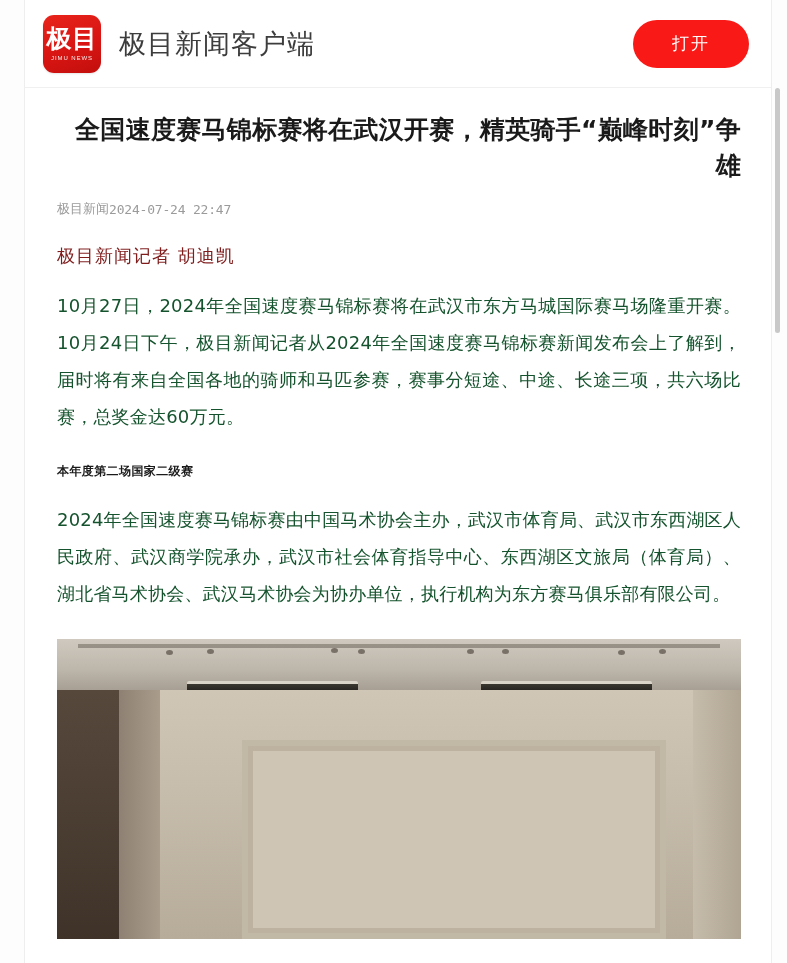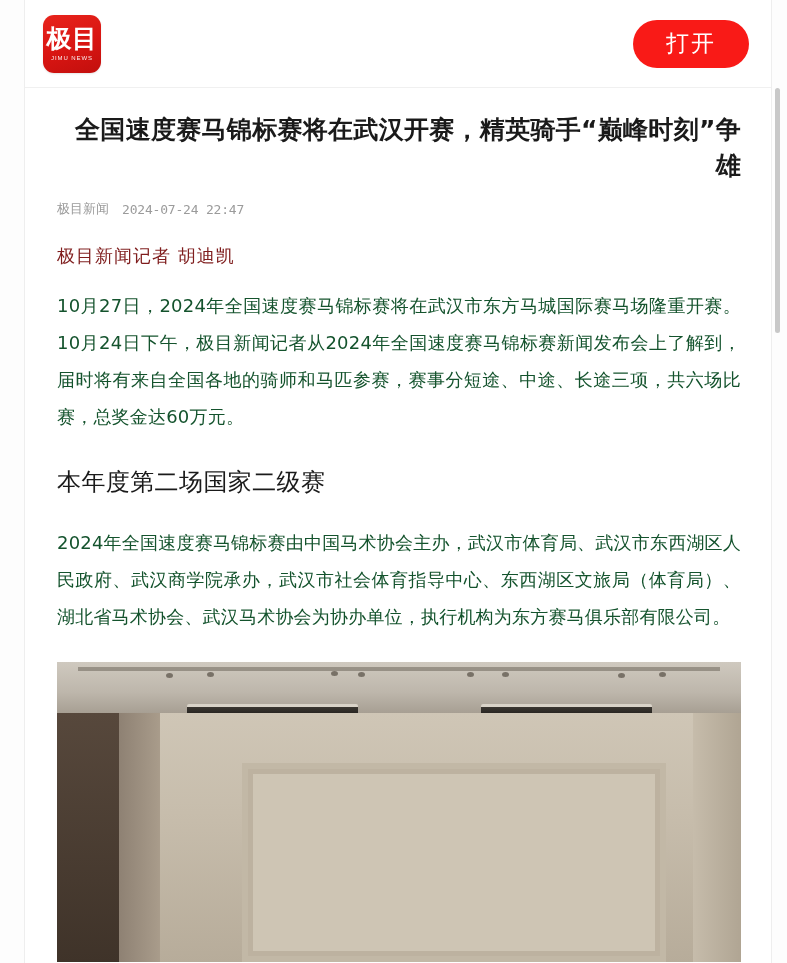--- a/index.html
+++ b/index.html
@@ -86,21 +86,21 @@
   }
 
   .open-btn {
     margin-left: auto;
     width: 116px;
     height: 48px;
     border-radius: 24px;
     background: #f91a17;
     color: #ffffff;
     border: none;
-    font-size: 23px;
+    font-size: 17px;
     letter-spacing: 2px;
     font-family: Liberation Mono, monospace;
     cursor: pointer;
     display: flex;
     align-items: center;
     justify-content: center;
   }
 
   
   .article {
@@ -115,21 +115,20 @@
     color: #1a1a1a;
     letter-spacing: 0.3px;
     font-family: "DejaVu Sans", "Liberation Sans", sans-serif;
     text-align: right;
   }
 
   .meta {
     margin-top: 17px;
     display: flex;
     align-items: center;
-    gap: 13px;
     font-size: 13px;
     color: #9b9b9b;
     font-family: "DejaVu Sans", "Liberation Sans", sans-serif;
   }
   .meta .meta-time {
     font-family: "DejaVu Sans Mono", "Liberation Mono", monospace;
     letter-spacing: -0.2px;
   }
 
   .byline {
@@ -146,23 +145,23 @@
     line-height: 2.05;
     color: #14532d;
     text-align: justify;
     text-justify: inter-ideograph;
     letter-spacing: 0.2px;
     font-family: "DejaVu Sans", "Liberation Sans", sans-serif;
   }
 
   .subhead {
     margin-top: 24px;
-    font-size: 24px;
+    font-size: 12px;
     line-height: 1.9;
-    font-weight: 400;
+    font-weight: 700;
     color: #1a1a1a;
     letter-spacing: 0.4px;
     font-family: "DejaVu Sans", "Liberation Sans", sans-serif;
   }
 
   
   .photo-wrap {
     margin-top: 26px;
     width: 100%;
     height: 300px;
@@ -255,20 +254,21 @@
 <body>
 
 <div class="page">
   <div class="sheet">
 
     <div class="app-banner">
       <div class="app-logo">
         <span class="logo-cn">极目</span>
         <span class="logo-en">JIMU NEWS</span>
       </div>
+      <div class="app-name">极目新闻客户端</div>
       <button class="open-btn">打开</button>
     </div>
 
     <div class="article">
 
       <h1 class="headline">全国速度赛马锦标赛将在武汉开赛，精英骑手“巅峰时刻”争雄</h1>
 
       <div class="meta">
         <span>极目新闻</span>
         <span class="meta-time">2024-07-24 22:47</span>

